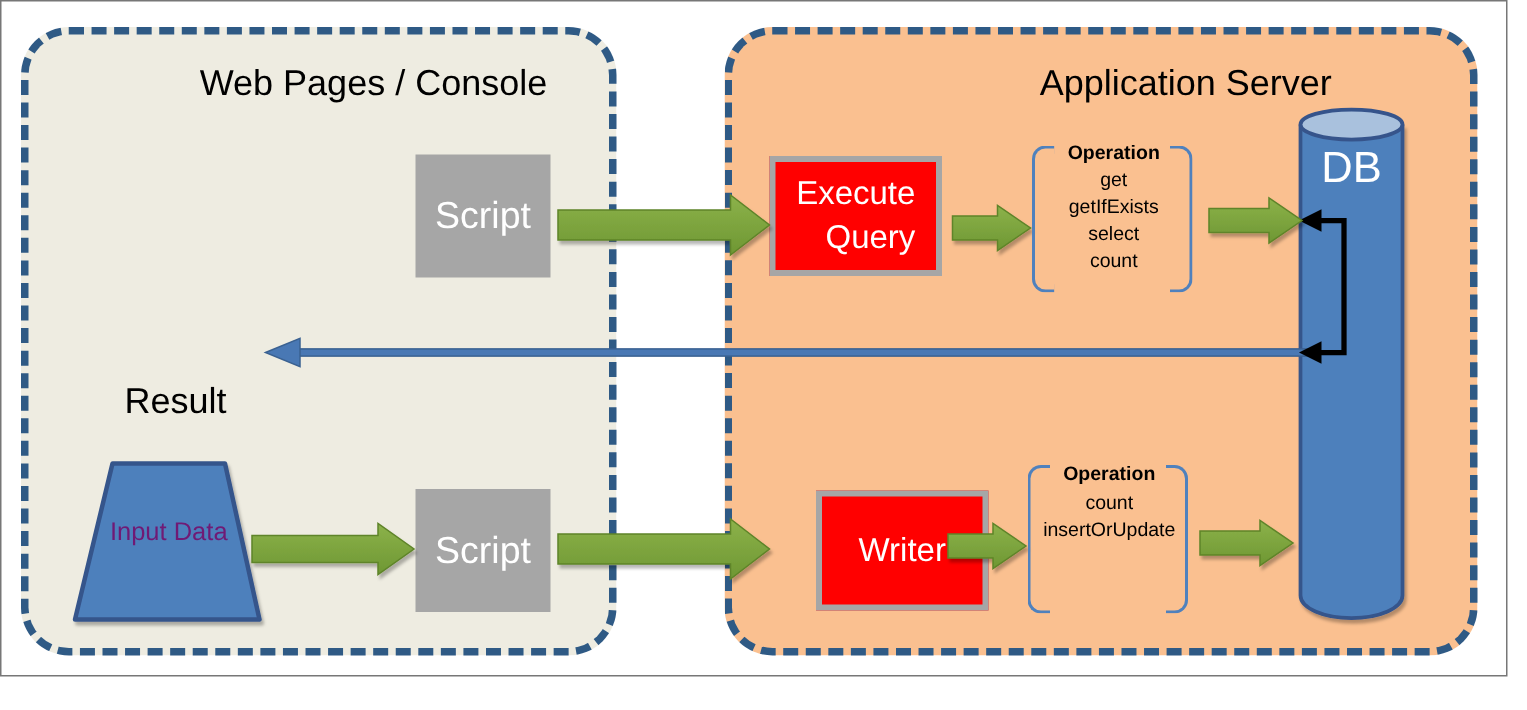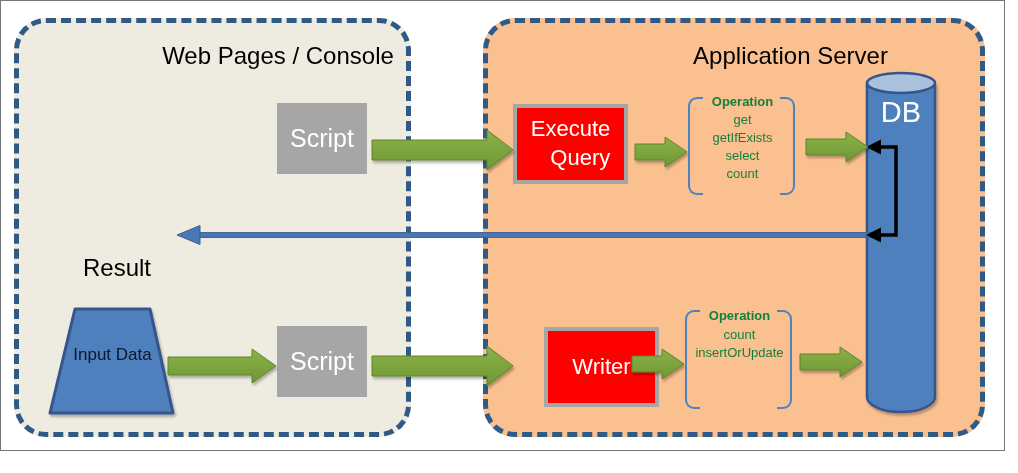--- a/index.html
+++ b/index.html
@@ -13,56 +13,56 @@
   }
   .panel{
     position:absolute;top:18px;height:419px;box-sizing:border-box;
     border:5px dashed var(--dashed-border,#2F5A85);border-radius:32px;
   }
   .panel-left{left:14px;width:397px;background:var(--panel-left-bg,#EEECE1);}
   .panel-right{left:483px;width:502px;background:var(--panel-right-bg,#FAC090);}
   .panel-title{
     position:absolute;top:42px;font-size:24px;color:#000;text-align:center;
   }
-  .panel-title.left{left:14px;width:470px;padding-left:29px;}
+  .panel-title.left{left:14px;width:470px;}
   .panel-title.right{left:502px;width:577px;}
   .box-gray{
     position:absolute;background:var(--box-gray,#A6A6A6);color:#ffffff;
     font-size:25px;display:flex;align-items:center;justify-content:center;
-    width:90px;height:71px;
+    width:90px;height:82px;
   }
   .box-red{
     position:absolute;background:var(--box-red,#FF0000);color:#ffffff;
     border:4px solid var(--red-box-border,#A6A6A6);box-sizing:border-box;
     font-size:22px;font-weight:normal;display:flex;align-items:center;
     justify-content:center;text-align:right;line-height:1.3;
   }
   #execute-query-box{left:513px;top:104px;width:115px;height:80px;padding:0 14px;}
   #writer-box{left:513px;top:327px;width:115px;height:80px;margin-left:31px;}
   #result-label{position:absolute;left:83px;top:223px;font-size:24px;color:#000;margin-top:31px;}
   #input-data-label{
     position:absolute;left:60px;top:344px;width:105px;text-align:center;
-    font-size:17px;line-height:22px;color:#0f172a;
+    font-size:17px;line-height:22px;color:#701a75;
   }
   #db-label{
     position:absolute;left:867px;top:96px;width:68px;text-align:center;
     font-size:29px;color:#fff;
   }
   .bracket{
     position:absolute;width:15px;box-sizing:border-box;
     border:2px solid var(--bracket-blue,#4F81BD);
   }
   .bracket.bl{border-right:none;border-radius:9px 0 0 9px;}
   .bracket.br{border-left:none;border-radius:0 9px 9px 0;}
   #bracket1-left{left:688px;top:97px;height:98px;}
   #bracket1-right{left:780px;top:97px;height:98px;}
   #bracket2-left{left:685px;top:310px;height:99px;}
   #bracket2-right{left:777px;top:310px;height:99px;}
   .op-list{
-    position:absolute;width:105px;text-align:center;color:#15803d;
+    position:absolute;width:105px;text-align:center;color:#000000;
     font-size:13px;line-height:18px;
   }
   #op-list-1{left:690px;top:93px;}
   #op-list-2{left:687px;top:307px;line-height:18.5px;}
   .op-title{font-weight:bold;}
   #arrow-layer{position:absolute;left:0;top:0;pointer-events:none;}
 </style>
 </head>
 <body>
 

